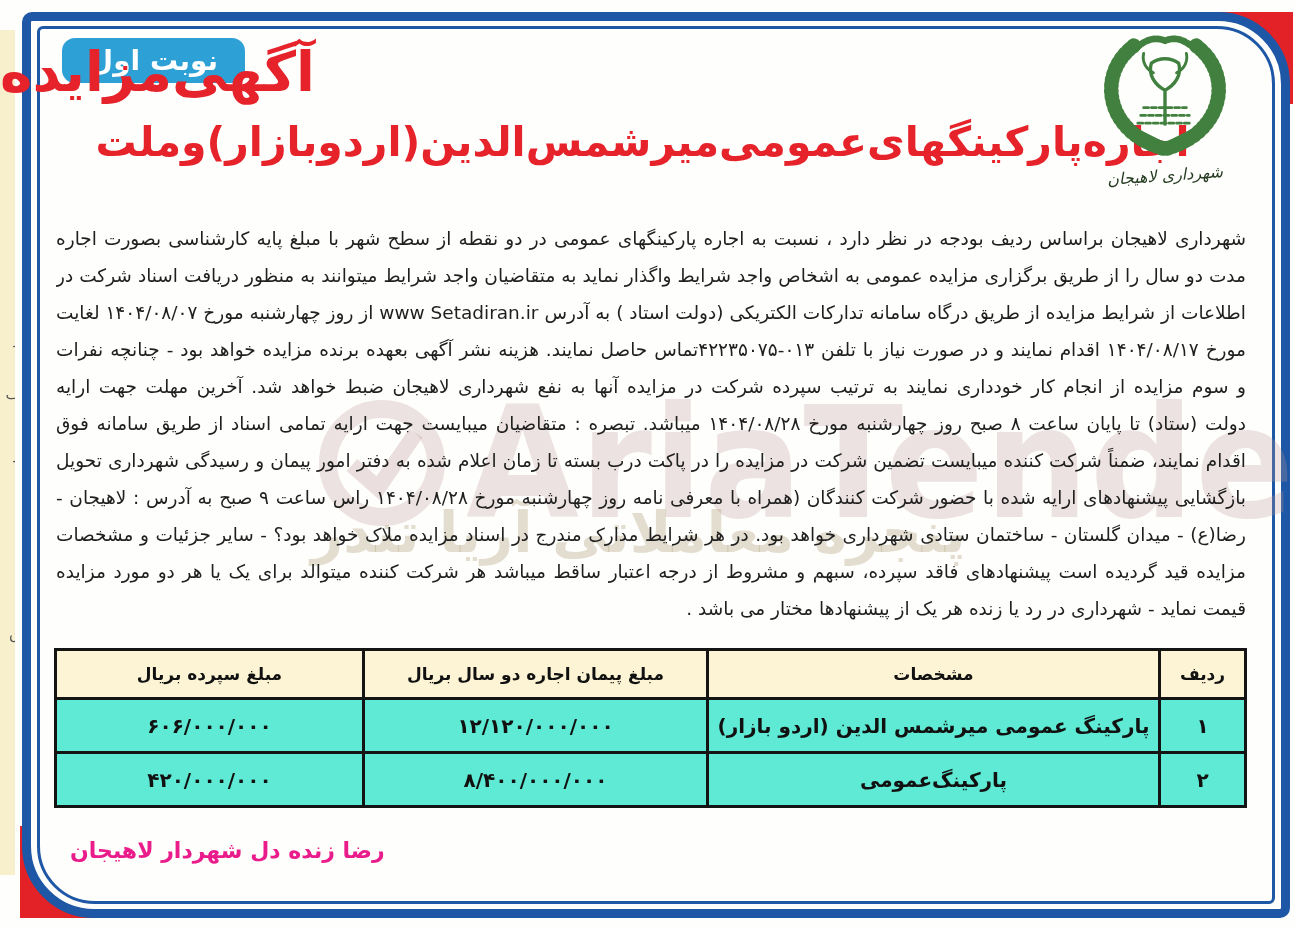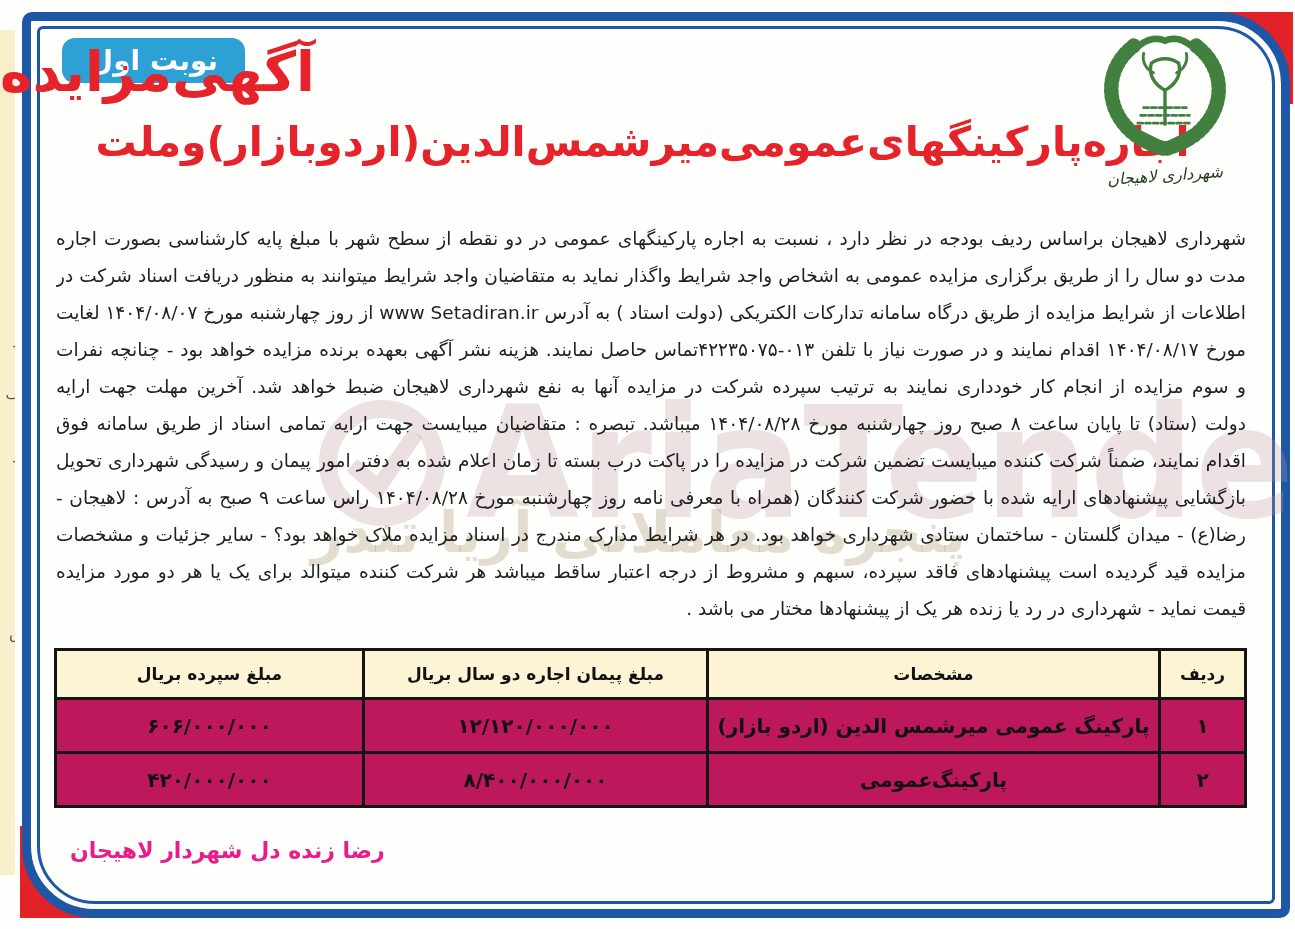--- a/index.html
+++ b/index.html
@@ -45,21 +45,21 @@
   .body-text{position:absolute;left:56px;top:220px;width:1190px;z-index:4;color:#1f1f1f;
              font-size:18.5px;}
   .bodyline{height:37px;line-height:37px;overflow:hidden;text-align:justify;text-align-last:justify;}
   .bodyline.last{text-align-last:right;}
 
   
   .tbl-wrap{position:absolute;left:57px;top:648px;width:1190px;z-index:4;}
   table{border-collapse:collapse;width:100%;table-layout:fixed;}
   th,td{border:3px solid #141414;text-align:center;vertical-align:middle;overflow:hidden;}
   thead th{background:#fcf4d5;height:44px;font-size:17px;font-weight:bold;color:#111;}
-  tbody td{background:#be185d;height:49px;font-size:20px;font-weight:bold;color:#111;}
+  tbody td{background:#5eead4;height:49px;font-size:20px;font-weight:bold;color:#111;}
   col.c-radif{width:86px;} col.c-desc{width:452px;} col.c-base{width:344px;} col.c-dep{width:308px;}
 
   
   .signature{position:absolute;left:70px;top:838px;z-index:4;color:#ea1c8b;font-weight:bold;
              font-size:22px;direction:rtl;}
 </style>
 </head>
 <body>
 
 <div class="page">

